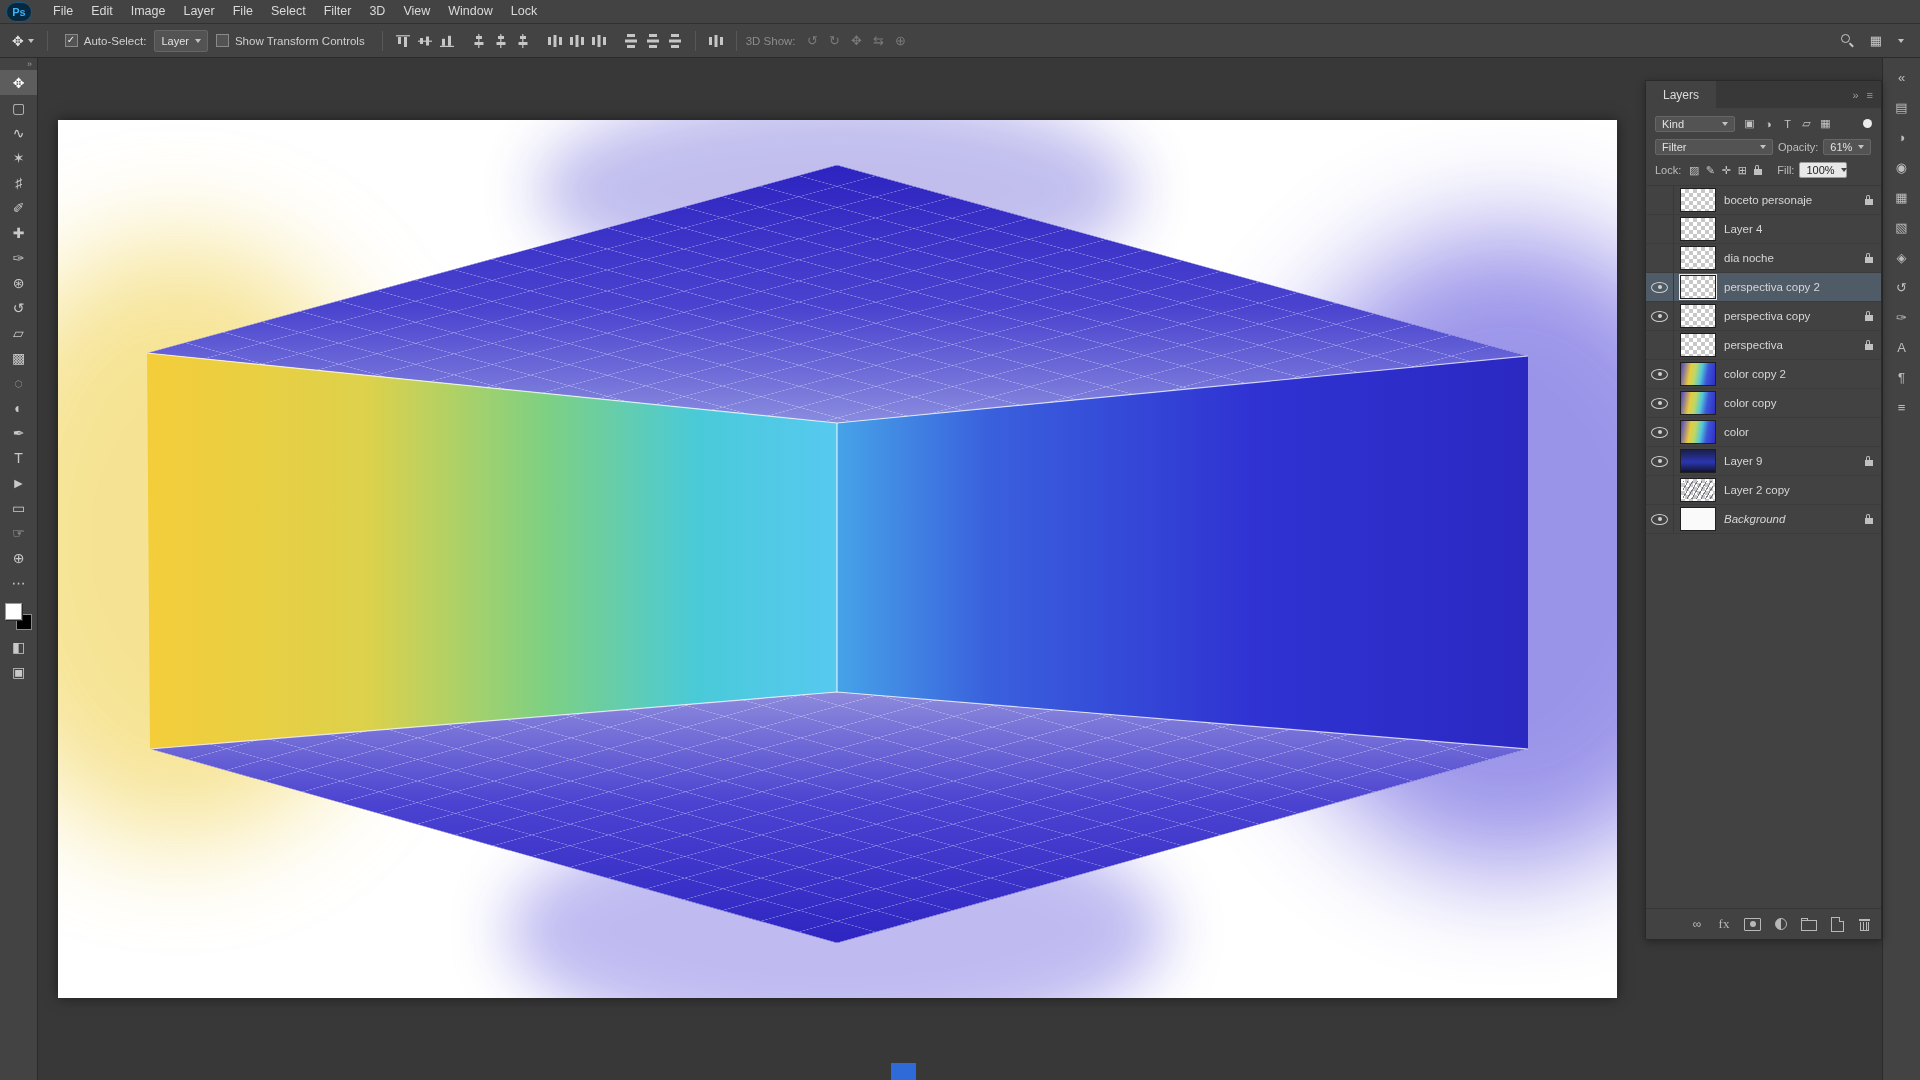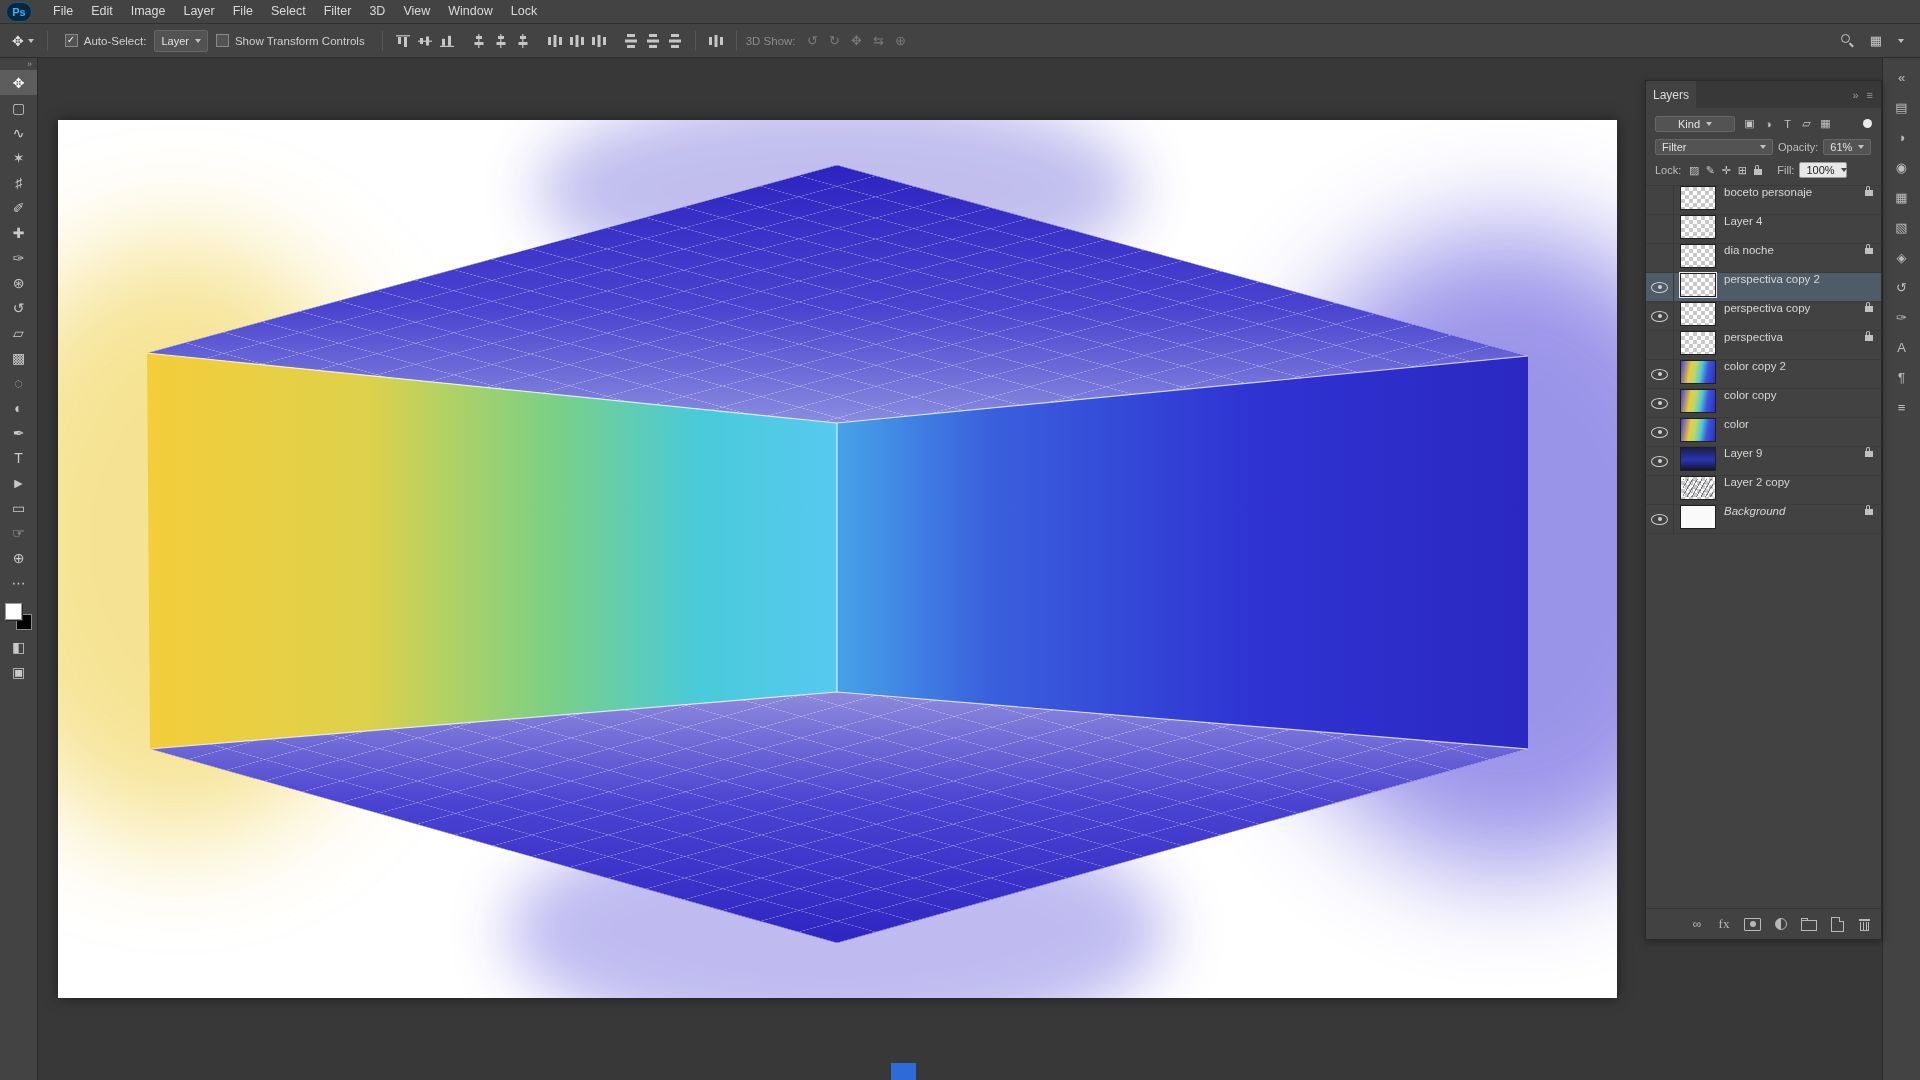--- a/index.html
+++ b/index.html
@@ -45,33 +45,33 @@
   .chip-fg{position:absolute;left:0;top:0;width:15px;height:15px;background:#fff;border:1px solid #999;box-shadow:1px 1px 0 #2c2c2c}
   
   #document{position:absolute;left:58px;top:120px;width:1559px;height:878px;background:#fff;
             box-shadow:0 0 12px rgba(0,0,0,.5);z-index:5}
   #artwork{position:absolute;left:0;top:0}
   
   #layers-panel{position:absolute;left:1645px;top:80px;width:237px;height:860px;background:#424242;
                 border:1px solid #2a2a2a;box-sizing:border-box;display:flex;flex-direction:column;z-index:25;
                 box-shadow:0 2px 8px rgba(0,0,0,.35)}
   .panel-tabs{height:27px;background:#383838;display:flex;align-items:stretch;flex:none}
-  .panel-tab{background:#424242;padding:0 7px;font-size:12px;color:#dcdcdc;display:flex;align-items:center}
+  .panel-tab{background:#424242;padding:0 17px;font-size:12px;color:#dcdcdc;display:flex;align-items:center}
   .panel-tab-icons{margin-left:auto;display:flex;align-items:center;gap:8px;padding-right:8px;color:#9d9d9d;font-size:11px}
   .panel-controls{padding:7px 9px;display:flex;flex-direction:column;gap:7px;border-bottom:1px solid #393939;flex:none}
   .prow{display:flex;align-items:center;gap:5px}
-  .kind-dd{width:80px;justify-content:center;box-sizing:border-box}
+  .kind-dd{width:80px;justify-content:space-between;box-sizing:border-box}
   .blend-dd{width:118px;justify-content:space-between;box-sizing:border-box}
   .dd.val{width:48px;justify-content:space-between;box-sizing:border-box}
   .ficon{width:19px;height:17px;display:flex;align-items:center;justify-content:center;color:#c4c4c4;font-size:11px}
   .filter-dot{width:9px;height:9px;border-radius:50%;background:#ececec;margin-left:auto;flex:none}
   .plabel{font-size:11px;color:#bdbdbd;white-space:nowrap}
   .licon{width:16px;height:16px;display:flex;align-items:center;justify-content:center;color:#c4c4c4;font-size:11px}
   #layer-rows{flex:1;overflow:hidden;background:#424242}
-  .layer-row{height:28px;display:flex;align-items:flex-start;border-bottom:1px solid #3b3b3b;padding-right:8px}
+  .layer-row{height:28px;display:flex;align-items:center;border-bottom:1px solid #3b3b3b;padding-right:8px}
   .layer-row.sel{background:#4f5b66}
   .eye-cell{width:27px;align-self:stretch;display:flex;align-items:center;justify-content:center;border-right:1px solid #383838;flex:none}
   .eye{position:relative;width:15px;height:9px;border:1px solid #cfcfcf;border-radius:50%}
   .eye::after{content:"";position:absolute;left:50%;top:50%;transform:translate(-50%,-50%);width:4px;height:4px;background:#cfcfcf;border-radius:50%}
   .thumb{width:36px;height:24px;margin-left:6px;border:1px solid #1f1f1f;flex:none;position:relative;box-sizing:border-box}
   .sel .thumb{outline:1px solid #e8e8e8}
   .t-checker,.t-sketch{background-image:linear-gradient(45deg,#c8c8c8 25%,transparent 25%,transparent 75%,#c8c8c8 75%),
     linear-gradient(45deg,#c8c8c8 25%,#fff 25%,#fff 75%,#c8c8c8 75%);background-size:8px 8px;background-position:0 0,4px 4px;background-color:#fff}
   .t-sketch::after{content:"";position:absolute;inset:2px;background:repeating-linear-gradient(120deg,rgba(85,85,100,.75) 0 1px,transparent 1px 4px)}
   .t-color{background:linear-gradient(100deg,#4a3fd0 0%,#e9cb3e 28%,#b9d86a 42%,#52c8d8 58%,#3c55d8 75%,#2f2cc4 100%)}

